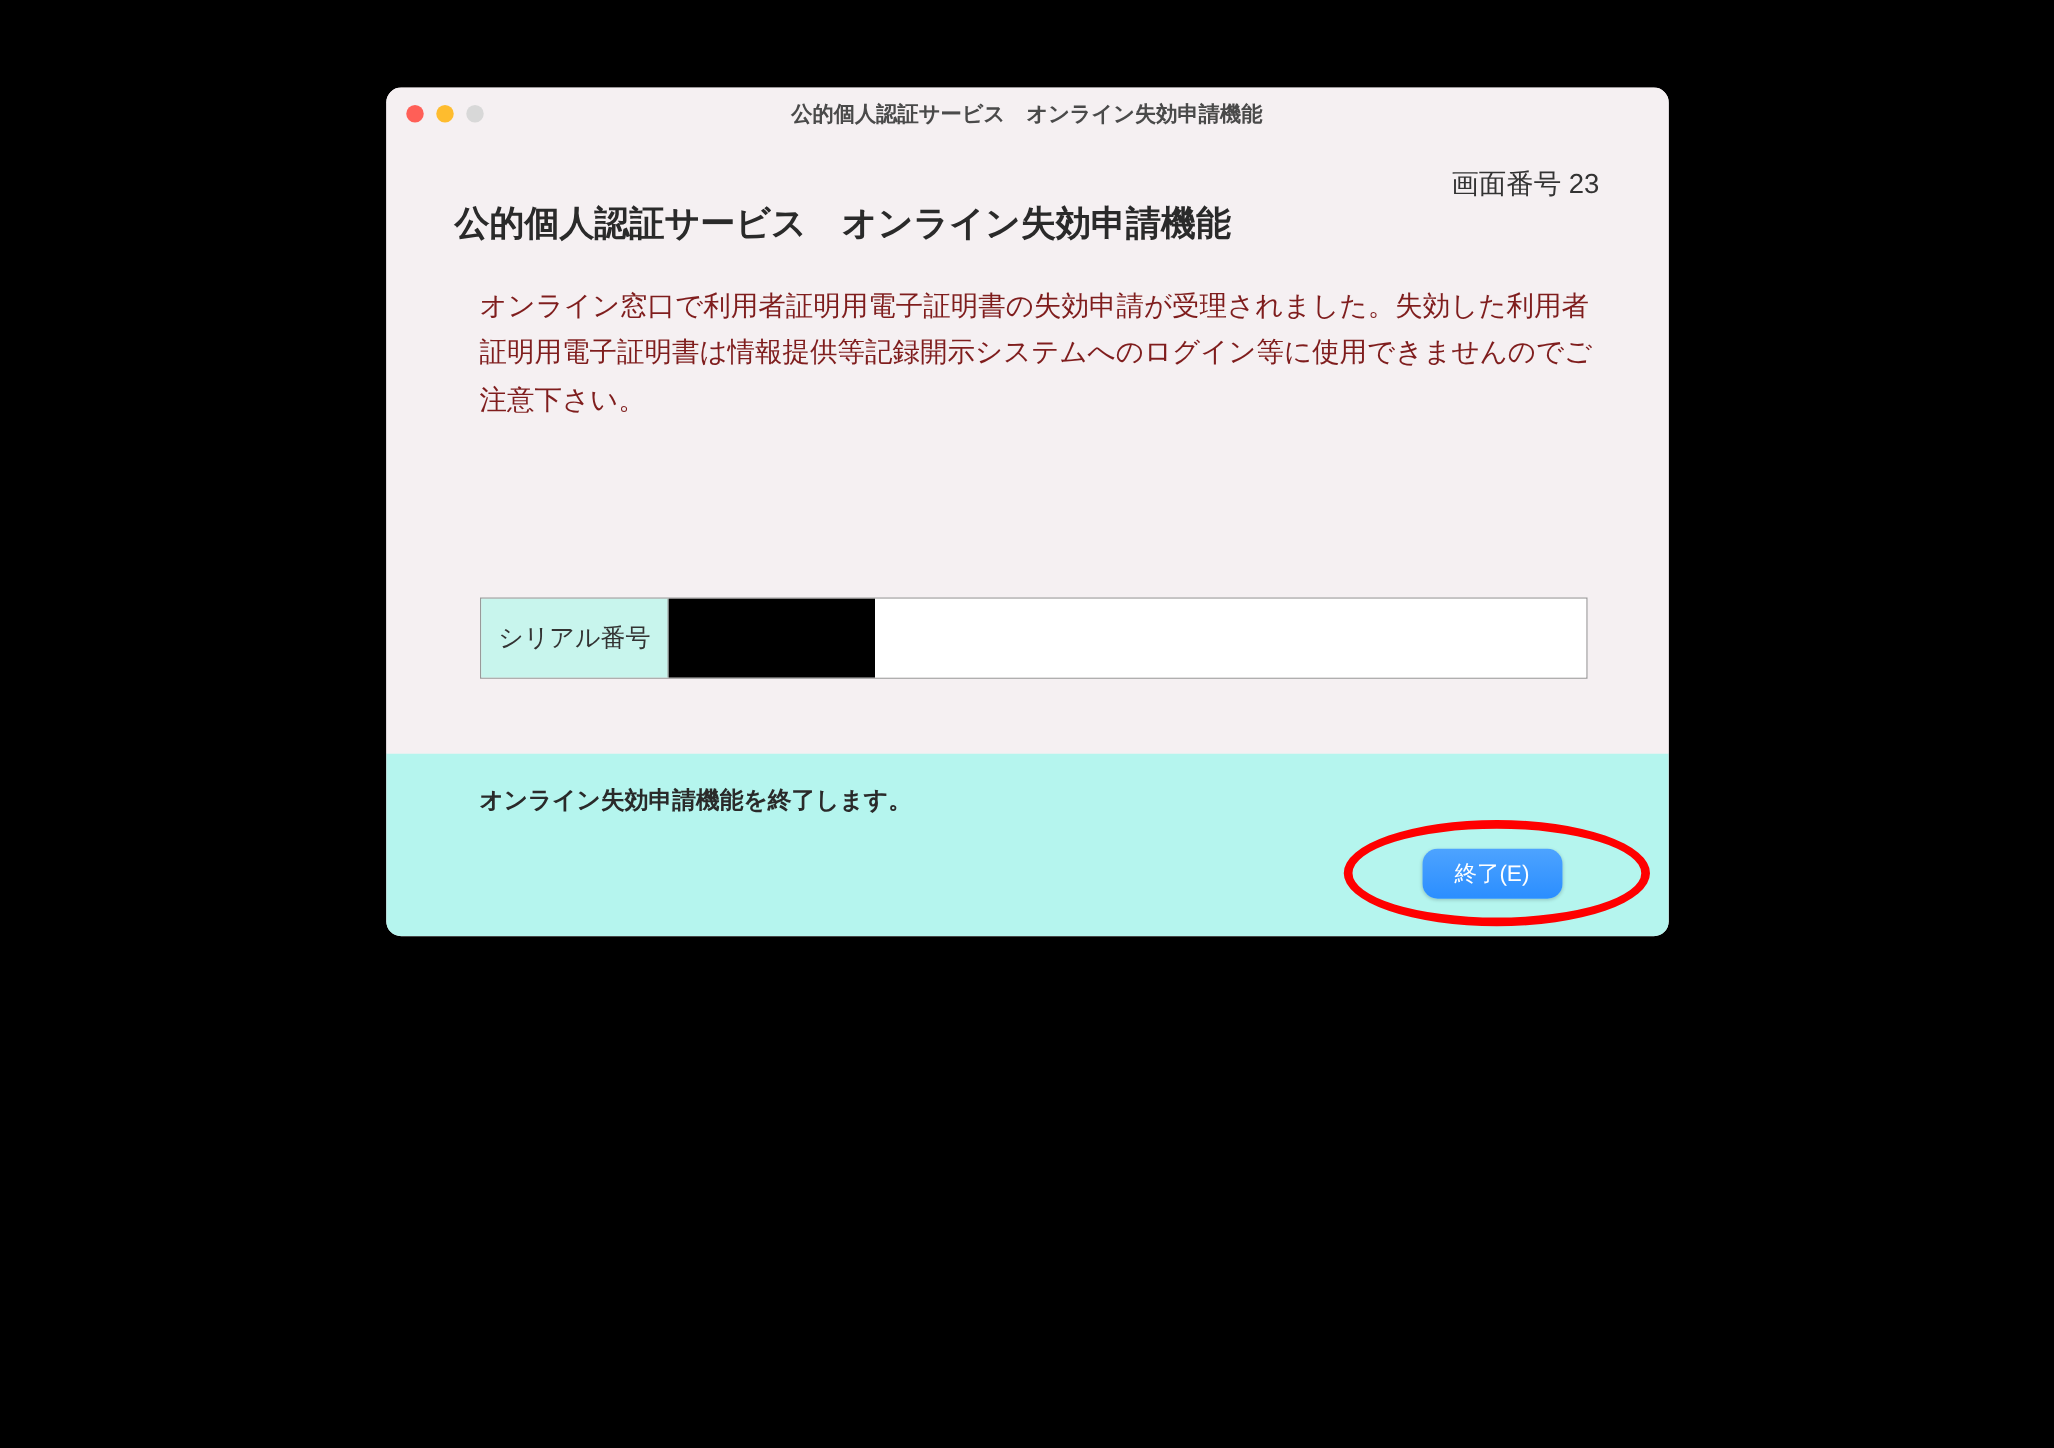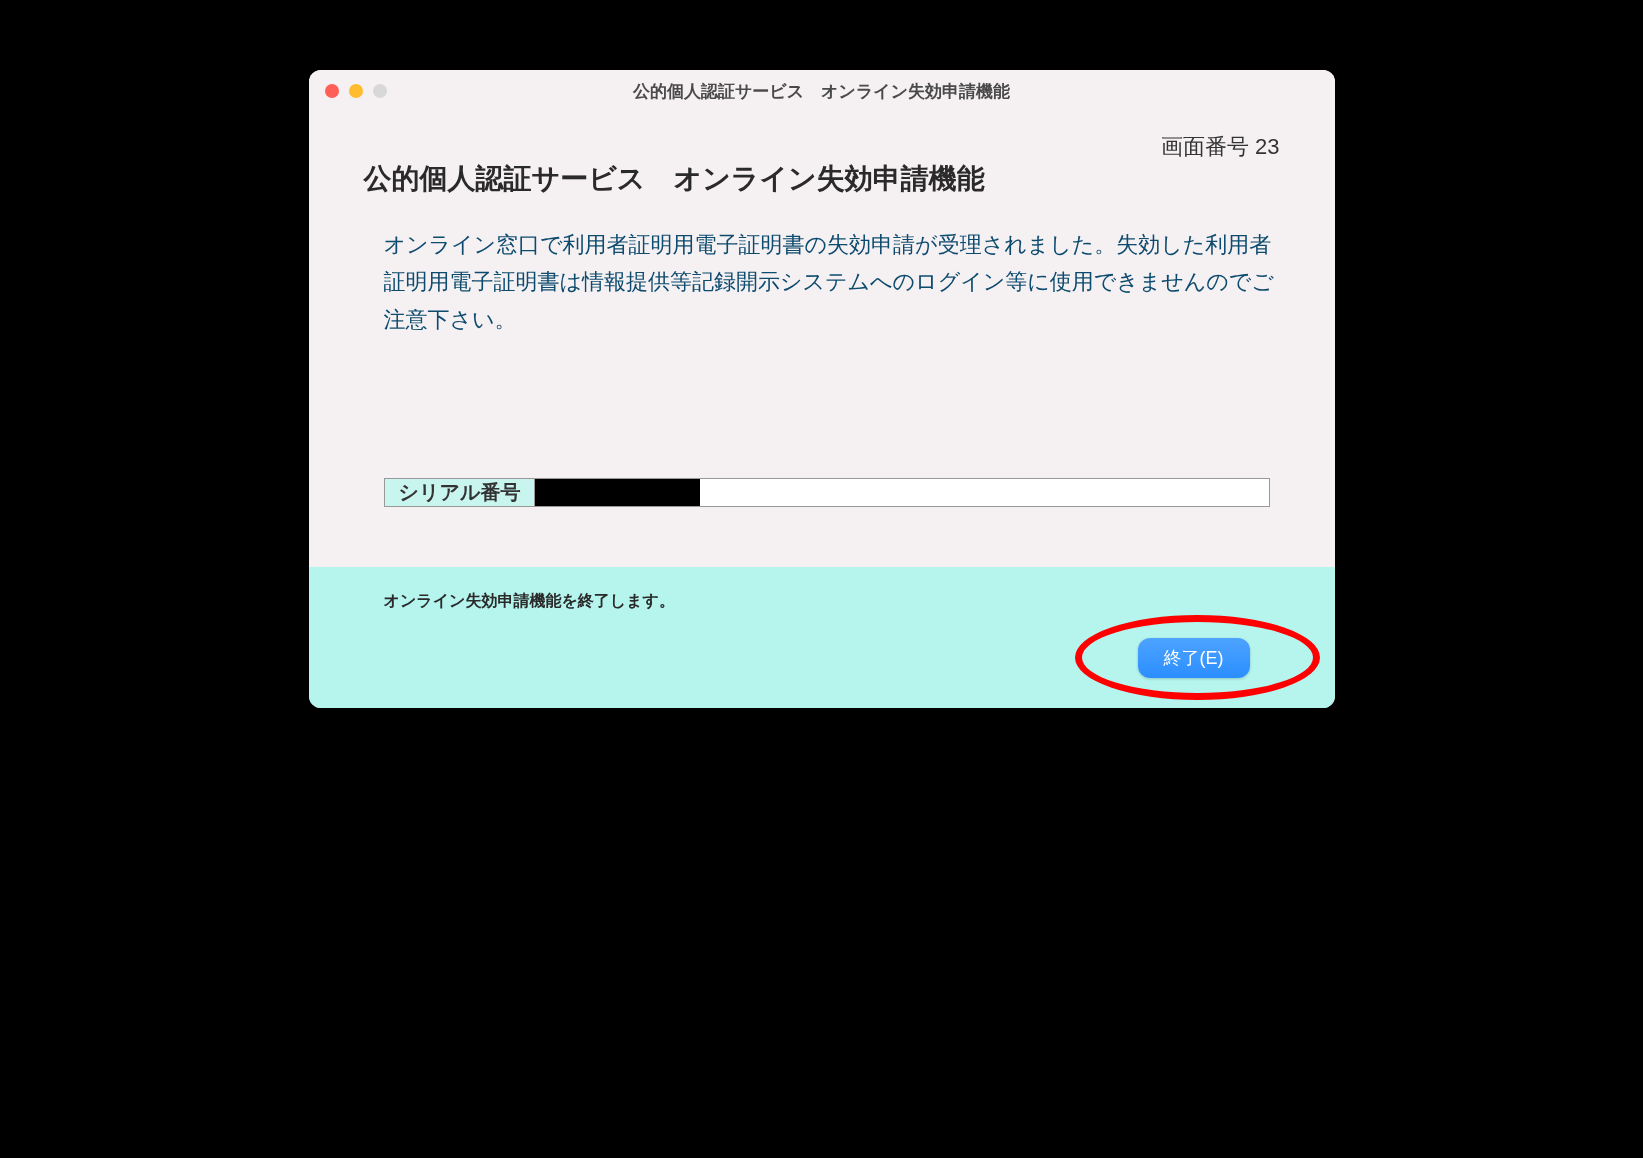--- a/index.html
+++ b/index.html
@@ -81,63 +81,62 @@
     .page-heading {
       font-size: 28px;
       font-weight: 700;
       color: #2a2a2a;
       margin-top: 18px;
       margin-bottom: 28px;
     }
     
     .message-text {
       font-size: 22px;
-      color: #0c4a6e;
+      color: #7f1d1d;
       line-height: 1.7;
       padding-left: 20px;
       margin-bottom: 140px;
     }
     
     .serial-row {
       display: flex;
       align-items: stretch;
       margin-left: 20px;
       margin-right: 10px;
       border: 1px solid #999;
     }
     
     .serial-label {
       background: #c8f5ed;
-      padding: 0 14px;
+      padding: 18px 14px;
       font-size: 20px;
       color: #333;
       border-right: 1px solid #999;
       white-space: nowrap;
-      font-weight: bold;
     }
     
     .serial-redacted {
       background: #000000;
       width: 165px;
       border-right: none;
     }
     
     .serial-value {
       background: #ffffff;
       flex: 1;
     }
     
     .footer-area {
       background: #b5f5ee;
       padding: 24px 55px 30px 55px;
       position: relative;
     }
     
     .footer-text {
-      font-size: 16px;
+      font-size: 19px;
       font-weight: 700;
       color: #2a2a2a;
       padding-left: 20px;
     }
     
     .button-area {
       display: flex;
       justify-content: flex-end;
       margin-top: 26px;
       padding-right: 30px;

